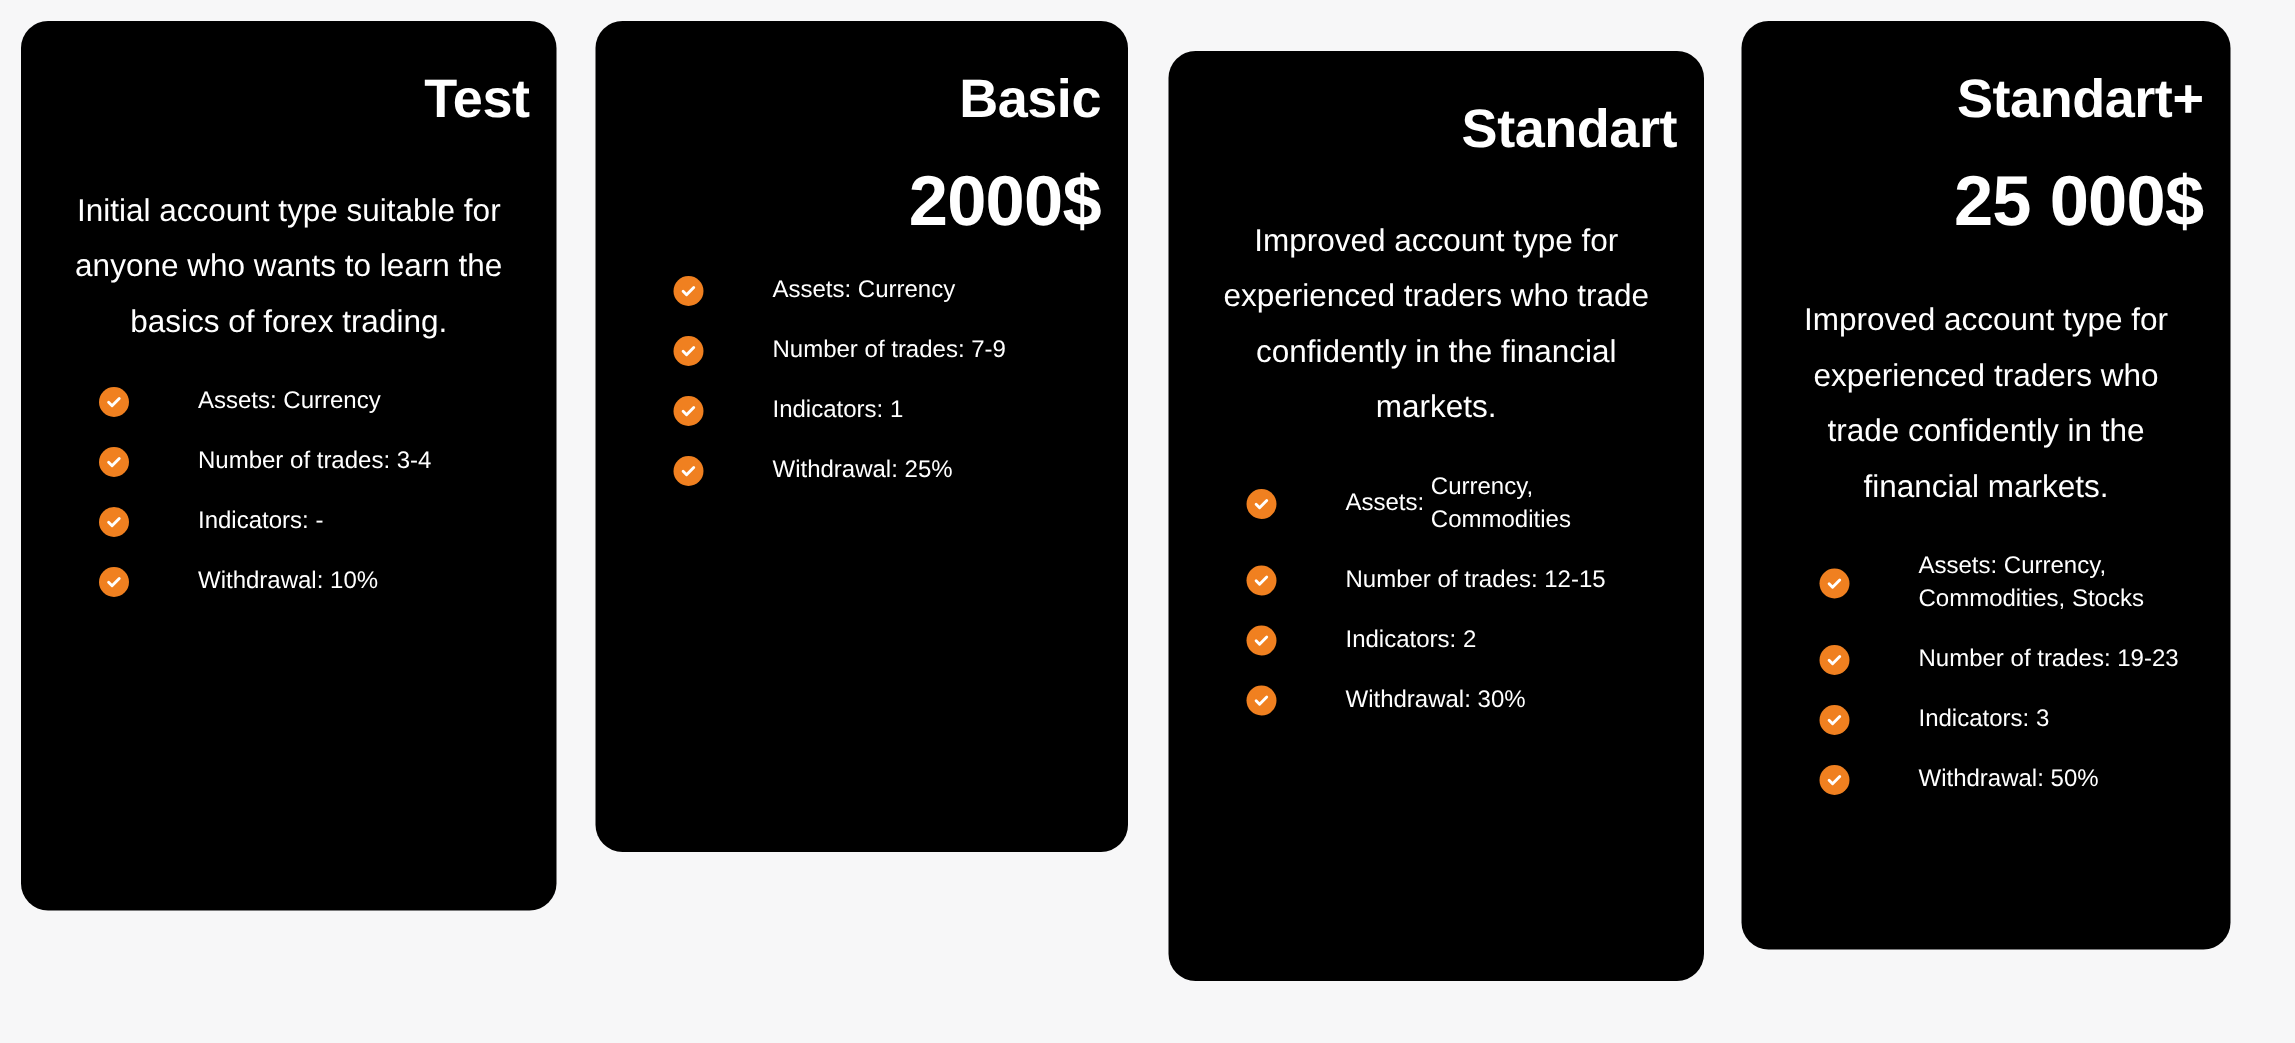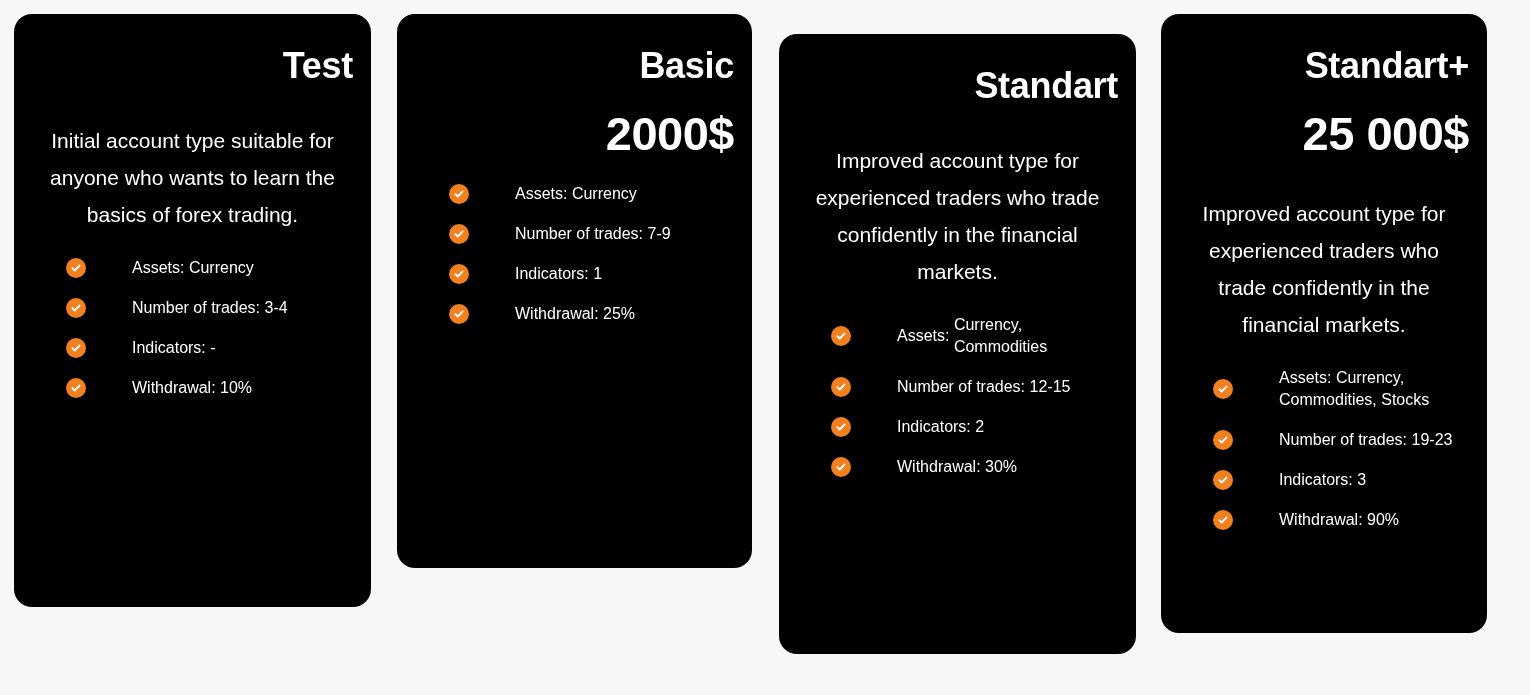--- a/index.html
+++ b/index.html
@@ -301,18 +301,18 @@
           </span>
         </li>
         <li class="feature-item">
           <span class="check-icon">
             <svg width="12" height="12" viewBox="0 0 12 12" aria-hidden="true">
               <path d="M2.4 6.2 L4.7 8.5 L9.5 3.6" fill="none" stroke="#ffffff" stroke-width="1.9" stroke-linecap="round" stroke-linejoin="round"></path>
             </svg>
           </span>
           <span class="feature-text">
             <span class="feature-label">Withdrawal: </span>
-            <span class="feature-value">90%</span>
+            <span class="feature-value">50%</span>
           </span>
         </li>
       </ul>
     </div>
   </div>
 
 </body></html>

